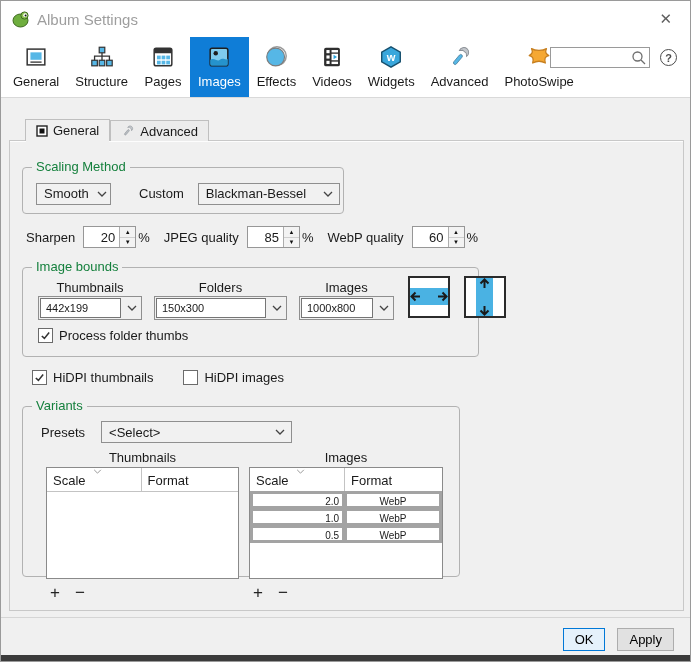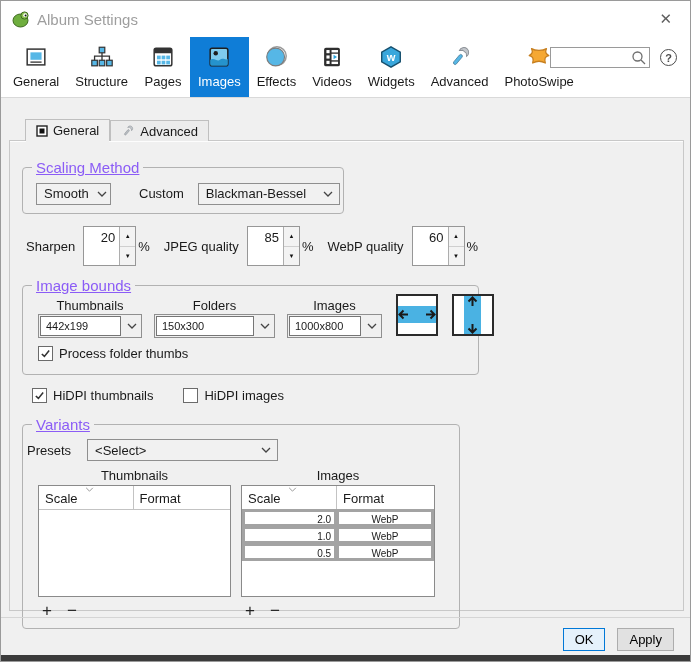--- a/index.html
+++ b/index.html
@@ -28,32 +28,32 @@
   
   .content { position:relative; height:565px; background:#f0f0f0; }
   .tabs { position:absolute; top:21px; left:24px; display:flex; align-items:flex-end; z-index:2; }
   .tab { display:flex; align-items:center; gap:5px; padding:0 10px; height:21px; border:1px solid #bfbfbf; border-bottom:none; background:#ececec; font-size:13px; }
   .tab.selected { background:#f0f0f0; height:22px; position:relative; }
   .tab.selected::after { content:""; position:absolute; left:0; right:0; bottom:-1px; height:2px; background:#f0f0f0; }
   .tabpanel { position:absolute; top:42px; left:8px; width:675px; height:471px; border:1px solid #c8c8c8; background:#f0f0f0; box-shadow:inset 0 1px 0 #fdfdfd; }
 
   
   .group { position:relative; border:1px solid #b2b2b2; border-radius:4px; margin-left:12px; }
-  .legend { position:absolute; top:-9px; left:9px; background:#f0f0f0; padding:0 4px; font-size:15px; color:#8b5cf6;text-decoration:underline; }
+  .legend { position:absolute; top:-9px; left:9px; background:#f0f0f0; padding:0 4px; font-size:13px; color:#15803d; }
 
   .grp-scaling { margin-top:26px; width:322px; height:47px; display:flex; align-items:center; padding:6px 0 0 13px; gap:10px; }
   .grp-scaling .lbl { margin-left:18px; margin-right:4px; }
 
   
   .select { display:flex; align-items:center; justify-content:space-between; height:22px; background:#f1f1f1; border:1px solid #8f8f8f; padding:0 6px 0 7px; gap:8px; }
   .select .chev { flex:none; }
 
   
   .qrow { display:flex; align-items:center; margin:12px 0 0 16px; }
-  .spin { display:flex; height:40px; border:1px solid #979797; background:#fff; margin-left:8px; }
+  .spin { display:flex; height:22px; border:1px solid #979797; background:#fff; margin-left:8px; }
   .spin-val { width:35px; text-align:right; padding:3px 4px 0 0; font-size:13px; }
   .spin-btns { width:16px; border-left:1px solid #adadad; display:flex; flex-direction:column; background:#f3f3f3; }
   .spin-btn { flex:1; display:flex; align-items:center; justify-content:center; font-size:6px; color:#111; }
   .spin-btn.up { border-bottom:1px solid #cfcfcf; }
   .pct { margin-left:2px; }
   .qlbl2 { margin-left:14px; }
 
   
   .grp-bounds { margin-top:19px; width:457px; height:90px; padding:10px 0 0 15px; }
   .bounds-row { display:flex; align-items:flex-end; gap:12px; }
@@ -64,22 +64,22 @@
   .combo-arrow { width:19px; display:flex; align-items:center; justify-content:center; }
   .fitbtn { width:42px; height:42px; border:2px solid #2b2b2b; background:#fff; padding:0; position:relative; top:-2px; margin-left:2px; }
   .fitbtn svg { display:block; }
   .chk-row { display:flex; align-items:center; gap:6px; margin-top:8px; }
   .checkbox { width:15px; height:15px; background:#fff; border:1px solid #6b6b6b; display:flex; align-items:center; justify-content:center; }
 
   .hidpi-row { display:flex; align-items:center; margin:13px 0 0 22px; gap:6px; }
   .hidpi-gap { width:18px; }
 
   
-  .grp-variants { margin-top:21px; width:438px; height:205px; padding:14px 0 0 0; }
-  .presets-row { display:flex; align-items:center; margin-left:4px; gap:16px; }
+  .grp-variants { margin-top:21px; width:438px; height:171px; padding:14px 0 0 8px; }
+  .presets-row { display:flex; align-items:center; margin-left:10px; gap:16px; }
   .sel-presets { width:191px; }
   .vcols { display:flex; margin-top:7px; }
   .vcol { display:flex; flex-direction:column; }
   .vcol1 { margin-left:15px; width:193px; }
   .vcol2 { margin-left:10px; width:194px; }
   .vtitle { text-align:center; font-size:13px; margin-bottom:2px; }
   .vtable { width:100%; height:112px; background:#fff; border:1px solid #8a8a8a; overflow:hidden; }
   .vhead { display:flex; height:24px; border-bottom:1px solid #c3c3c3; }
   .hcell { position:relative; font-size:13px; padding:5px 0 0 6px; }
   .hcell.scale { width:49.5%; border-right:1px solid #c3c3c3; }
@@ -314,21 +314,21 @@
               <div class="combo-field" style="flex:1">442x199</div>
               <div class="combo-arrow">
                 <svg width="10" height="6" viewBox="0 0 10 6">
                     <path d="M1 1 L5 5 L9 1" fill="none" stroke="#444" stroke-width="1.3"></path>
                   </svg>
               </div>
             </div>
           </div>
           <div class="cwrap">
             <span class="clabel">Folders</span>
-            <div class="combo" style="width:121px">
+            <div class="combo" style="width:133px">
               <div class="combo-field" style="flex:1">150x300</div>
               <div class="combo-arrow">
                 <svg width="10" height="6" viewBox="0 0 10 6">
                     <path d="M1 1 L5 5 L9 1" fill="none" stroke="#444" stroke-width="1.3"></path>
                   </svg>
               </div>
             </div>
           </div>
           <div class="cwrap">
             <span class="clabel">Images</span>

